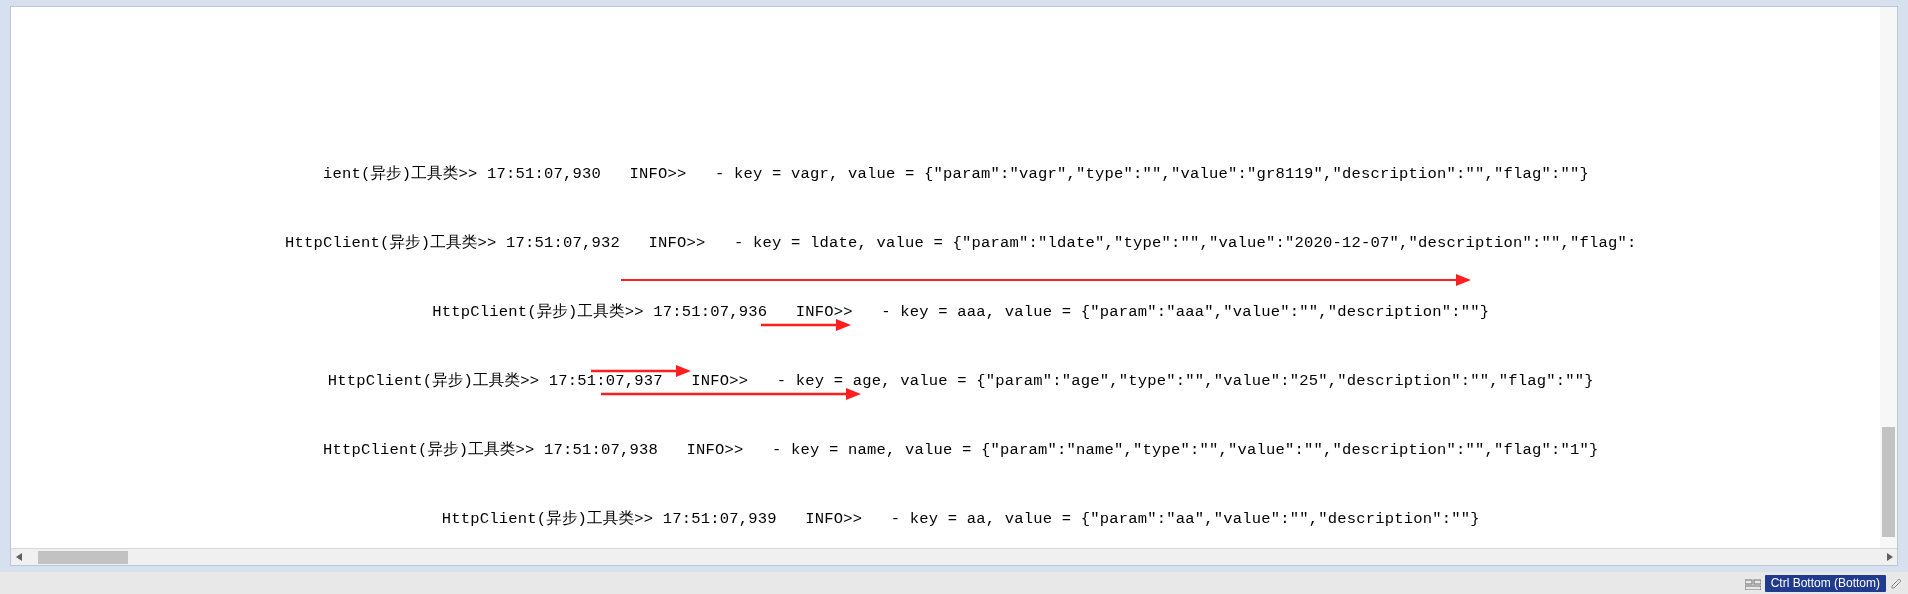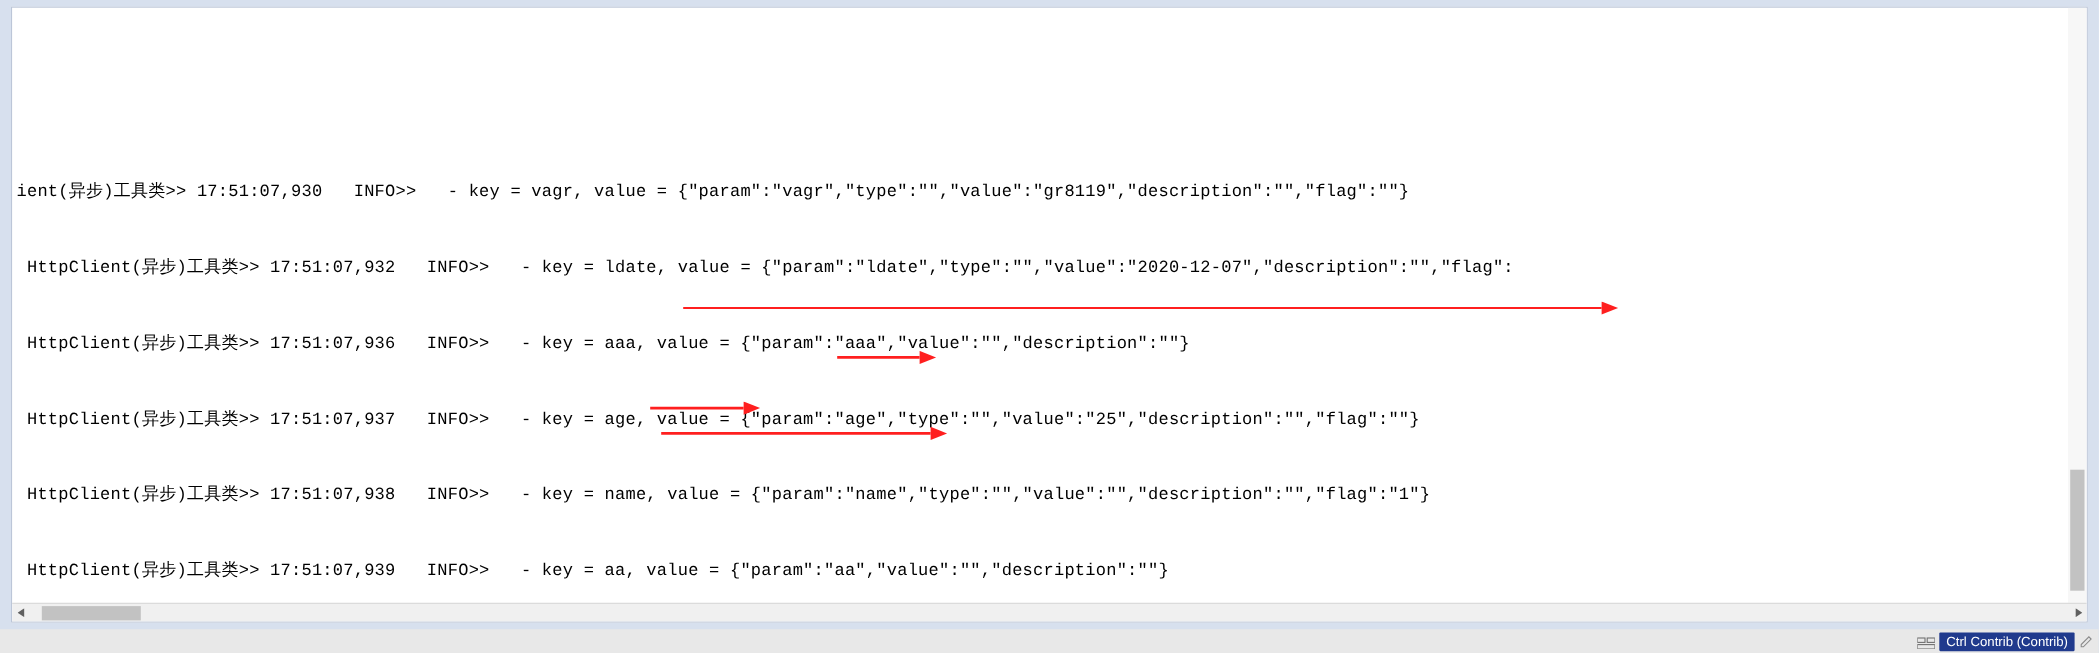--- a/index.html
+++ b/index.html
@@ -37,20 +37,21 @@
       white-space: pre;
       font-family: Consolas, 'Courier New', monospace;
       font-size: 15.5px;
       line-height: 23px;
       letter-spacing: 0.2px;
       color: #000000;
       position: relative;
     }
     .log-line {
       display: block;
+      text-align: center;
     }
     .hscroll {
       position: absolute;
       left: 0;
       bottom: 0;
       height: 17px;
       width: 100%;
       background: #f0f0f0;
       border-top: 1px solid #d9d9d9;
       display: flex;
@@ -208,20 +209,20 @@
   </div>
 
   <div class="statusbar">
     <span class="status-icon">
       <svg width="16" height="12">
         <rect x="0" y="2" width="7" height="4" fill="none" stroke="#707070" stroke-width="1"></rect>
         <rect x="9" y="2" width="7" height="4" fill="none" stroke="#707070" stroke-width="1"></rect>
         <rect x="0" y="8" width="16" height="4" fill="none" stroke="#707070" stroke-width="1"></rect>
       </svg>
     </span>
-    <span class="status-badge">Ctrl Contrib (Contrib)</span>
+    <span class="status-badge">Ctrl Bottom (Bottom)</span>
     <span class="status-edit">
       <svg width="12" height="12">
         <path d="M1 11 L1 9 L8 2 L10 4 L3 11 Z" fill="none" stroke="#8a8a8a" stroke-width="1"></path>
       </svg>
     </span>
   </div>
 </div>
 
 </body></html>

